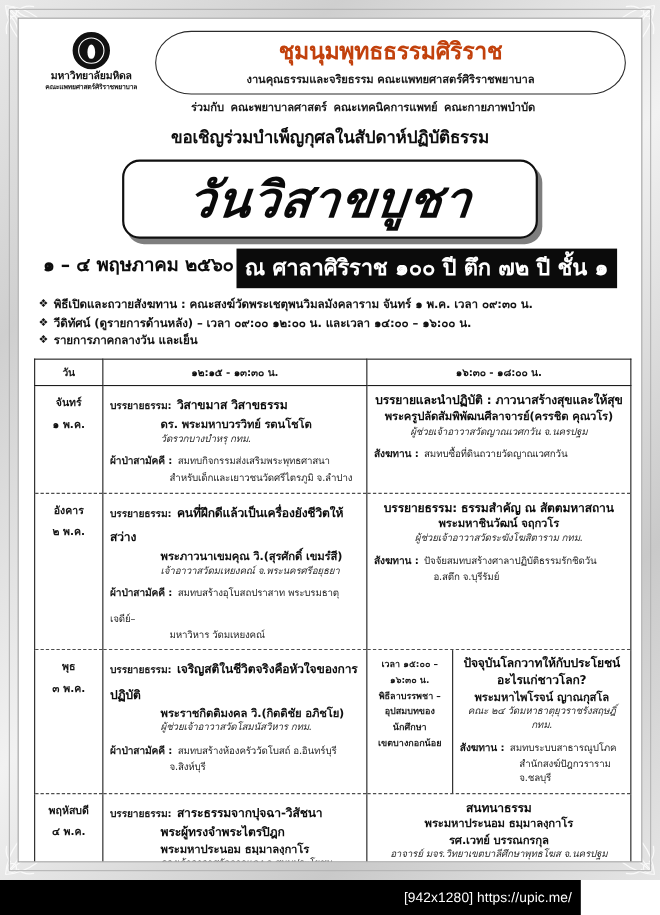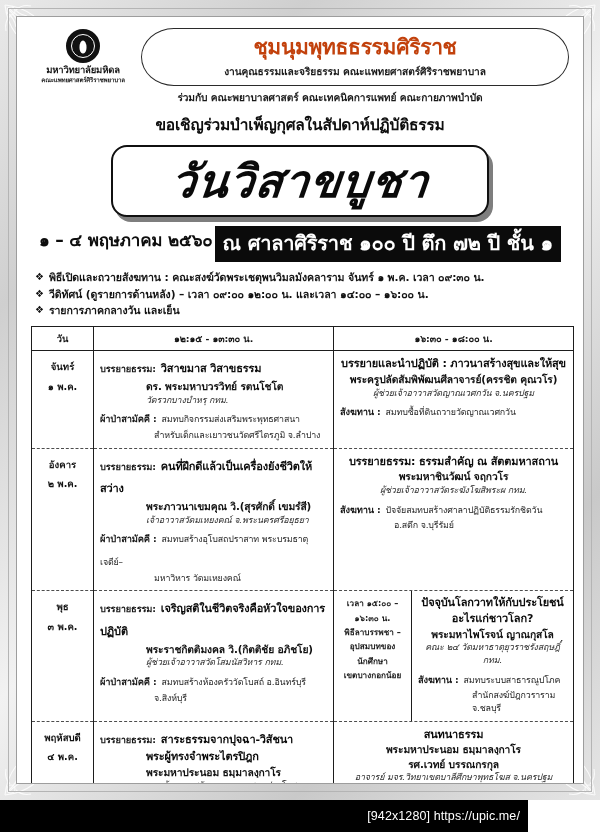--- a/index.html
+++ b/index.html
@@ -111,20 +111,21 @@
     letter-spacing: -.1px;
   }
   .org-partners {
     text-align: center;
     font-size: 10.2px;
     font-weight: 700;
     color: #1a1a1a;
     margin-top: 3px;
     margin-left: 60px;
     letter-spacing: -.1px;
+    font-family: Liberation Mono, monospace;
   }
   .invite-line {
     text-align: center;
     font-size: 15.5px;
     font-weight: 700;
     color: #0e0e0e;
     margin-top: 7px;
     letter-spacing: -.2px;
   }
 
@@ -408,21 +409,21 @@
               <span class="topic">คนที่ฝึกดีแล้วเป็นเครื่องยังชีวิตให้สว่าง</span></div>
             <div class="ln ind-1 speaker">พระภาวนาเขมคุณ วิ.(สุรศักดิ์ เขมรํสี)</div>
             <div class="ln ind-1 affil">เจ้าอาวาสวัดมเหยงคณ์ จ.พระนครศรีอยุธยา</div>
             <div class="ln"><span class="lbl">ผ้าป่าสามัคคี :</span>
               <span class="donate">สมทบสร้างอุโบสถปราสาท พระบรมธาตุเจดีย์–</span></div>
             <div class="ln ind-2 donate">มหาวิหาร วัดมเหยงคณ์</div>
           </td>
           <td class="sess">
             <div class="ln c topic">บรรยายธรรม: ธรรมสำคัญ ณ สัตตมหาสถาน</div>
             <div class="ln c speaker">พระมหาชินวัฒน์ จฤกวโร</div>
-            <div class="ln c affil">ผู้ช่วยเจ้าอาวาสวัดระฆังโฆสิพระผ กทม.</div>
+            <div class="ln c affil">ผู้ช่วยเจ้าอาวาสวัดระฆังโฆสิตาราม กทม.</div>
             <div class="ln"><span class="lbl">สังฆทาน :</span>
               <span class="donate">ปัจจัยสมทบสร้างศาลาปฏิบัติธรรมรักชิดวัน</span></div>
             <div class="ln ind-2 donate">อ.สตึก จ.บุรีรัมย์</div>
           </td>
         </tr>
 
         <tr>
           <td class="day-cell">
             <div>พุธ</div>
             <div>๓ พ.ค.</div>

